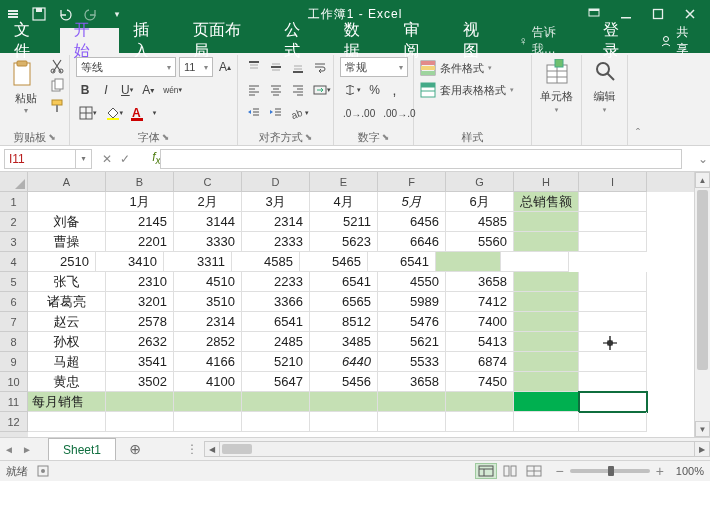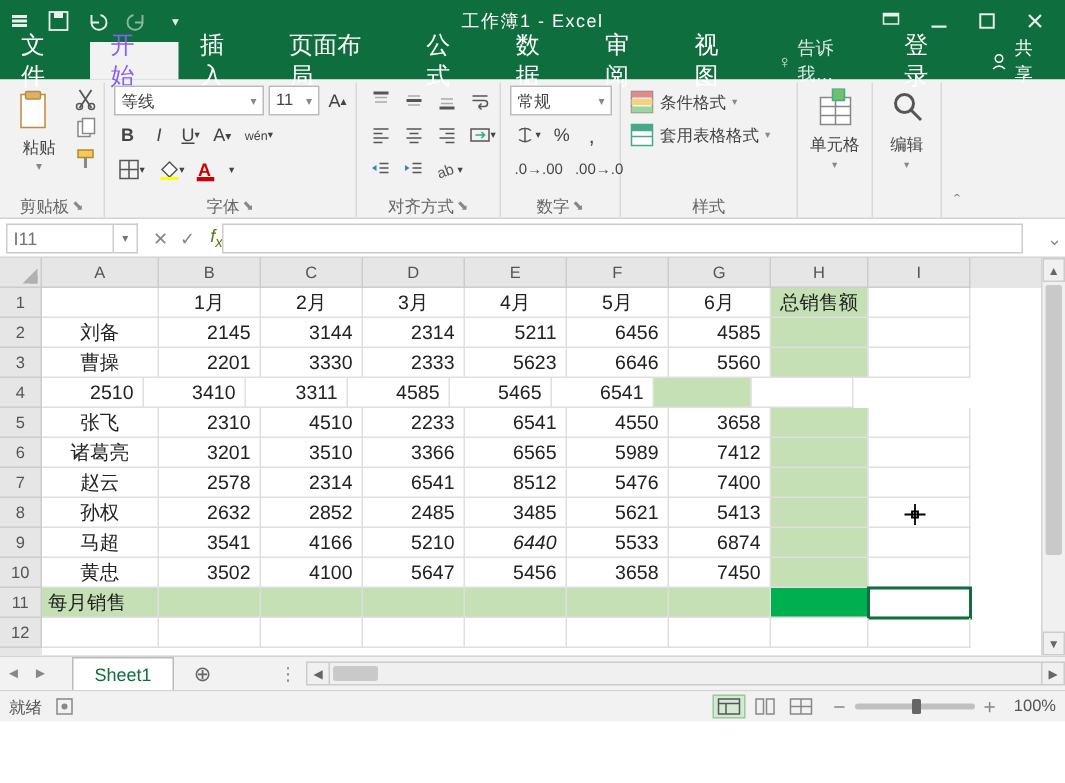--- a/index.html
+++ b/index.html
@@ -30,24 +30,24 @@
 .combo.font{width:100px}
 .combo.size{width:34px}
 .dd{margin-left:auto;font-size:8px;color:#888}
 .btn{height:20px;min-width:18px;border:1px solid transparent;display:flex;align-items:center;justify-content:center;padding:0 2px;color:#444}
 .aligngrp .row,.numgrp .row{display:flex;gap:2px;margin-bottom:3px}
 .stygrp .srow{display:flex;align-items:center;gap:4px;font-size:11px;color:#444;height:22px}
 .stygrp .sico2{width:16px;height:16px;display:flex;align-items:center;justify-content:center}
 .cellgrp,.editgrp{display:flex;flex-direction:column;align-items:center;justify-content:flex-start;padding-top:4px}
 .bigbtn{display:flex;flex-direction:column;align-items:center;font-size:11px;color:#444;gap:2px}
 .namebox-row{height:26px;border-bottom:1px solid #d4d4d4;display:flex;align-items:center;background:#fff}
-.namebox{width:72px;height:20px;border:1px solid #ccc;margin-left:4px;padding:0 4px;display:flex;align-items:center;font-size:12px;color:#737373}
+.namebox{width:72px;height:20px;border:1px solid #ccc;margin-left:4px;padding:0 4px;display:flex;align-items:center;font-size:12px;color:#b91c1c}
 .nbdd{width:16px;height:20px;border:1px solid #ccc;border-left:0;display:flex;align-items:center;justify-content:center;font-size:8px;color:#777}
 .fxbtns{display:flex;gap:8px;margin:0 10px;color:#888}
-.fxlabel{font-style:italic;color:#4d7c0f;margin-left:0}
+.fxlabel{font-style:italic;color:#4d7c0f;margin-left:12px}
 .formula{flex:1;height:20px;border:1px solid #ccc;margin-right:14px;padding:0 4px}
 .fexp{width:14px;color:#888;text-align:center}
 .grid-wrap{position:relative;height:265px;overflow:hidden;display:flex}
 .rowhdrs{width:28px;background:#e6e6e6}
 .selall{height:20px;border-right:1px solid #ccc;border-bottom:1px solid #ccc;background:#e6e6e6;position:relative}
 .selall::after{content:"";position:absolute;right:2px;bottom:2px;border:5px solid transparent;border-right-color:#b0b0b0;border-bottom-color:#b0b0b0}
 .rowhdr{height:20px;border-right:1px solid #ccc;border-bottom:1px solid #ccc;text-align:center;font-size:11px;color:#555;line-height:20px}
 .gridmain{flex:1;overflow:hidden}
 .colhdrs{height:20px;display:flex;background:#e6e6e6}
 .colhdr{border-right:1px solid #ccc;border-bottom:1px solid #ccc;text-align:center;font-size:11px;color:#555;line-height:20px}
@@ -502,21 +502,21 @@
         <div class="colhdr" style="width: 65px;">H</div>
         <div class="colhdr" style="width: 68px;">I</div>
       </div>
     <div class="cells" id="cells">
         <div class="crow">
           <div class="cell c" style="width: 78px;"></div>
           <div class="cell c" style="width: 68px;">1月</div>
           <div class="cell c" style="width: 68px;">2月</div>
           <div class="cell c" style="width: 68px;">3月</div>
           <div class="cell c" style="width: 68px;">4月</div>
-          <div class="cell c" style="width: 68px;">5月</div>
+          <div class="cell c" style="width: 68px; font-style: italic;">5月</div>
           <div class="cell c" style="width: 68px;">6月</div>
           <div class="cell hl c" style="width: 65px;">总销售额</div>
           <div class="cell c" style="width: 68px;"></div>
         </div>
         <div class="crow">
           <div class="cell c" style="width: 78px;">刘备</div>
           <div class="cell r" style="width: 68px;">2145</div>
           <div class="cell r" style="width: 68px;">3144</div>
           <div class="cell r" style="width: 68px;">2314</div>
           <div class="cell r" style="width: 68px;">5211</div>

